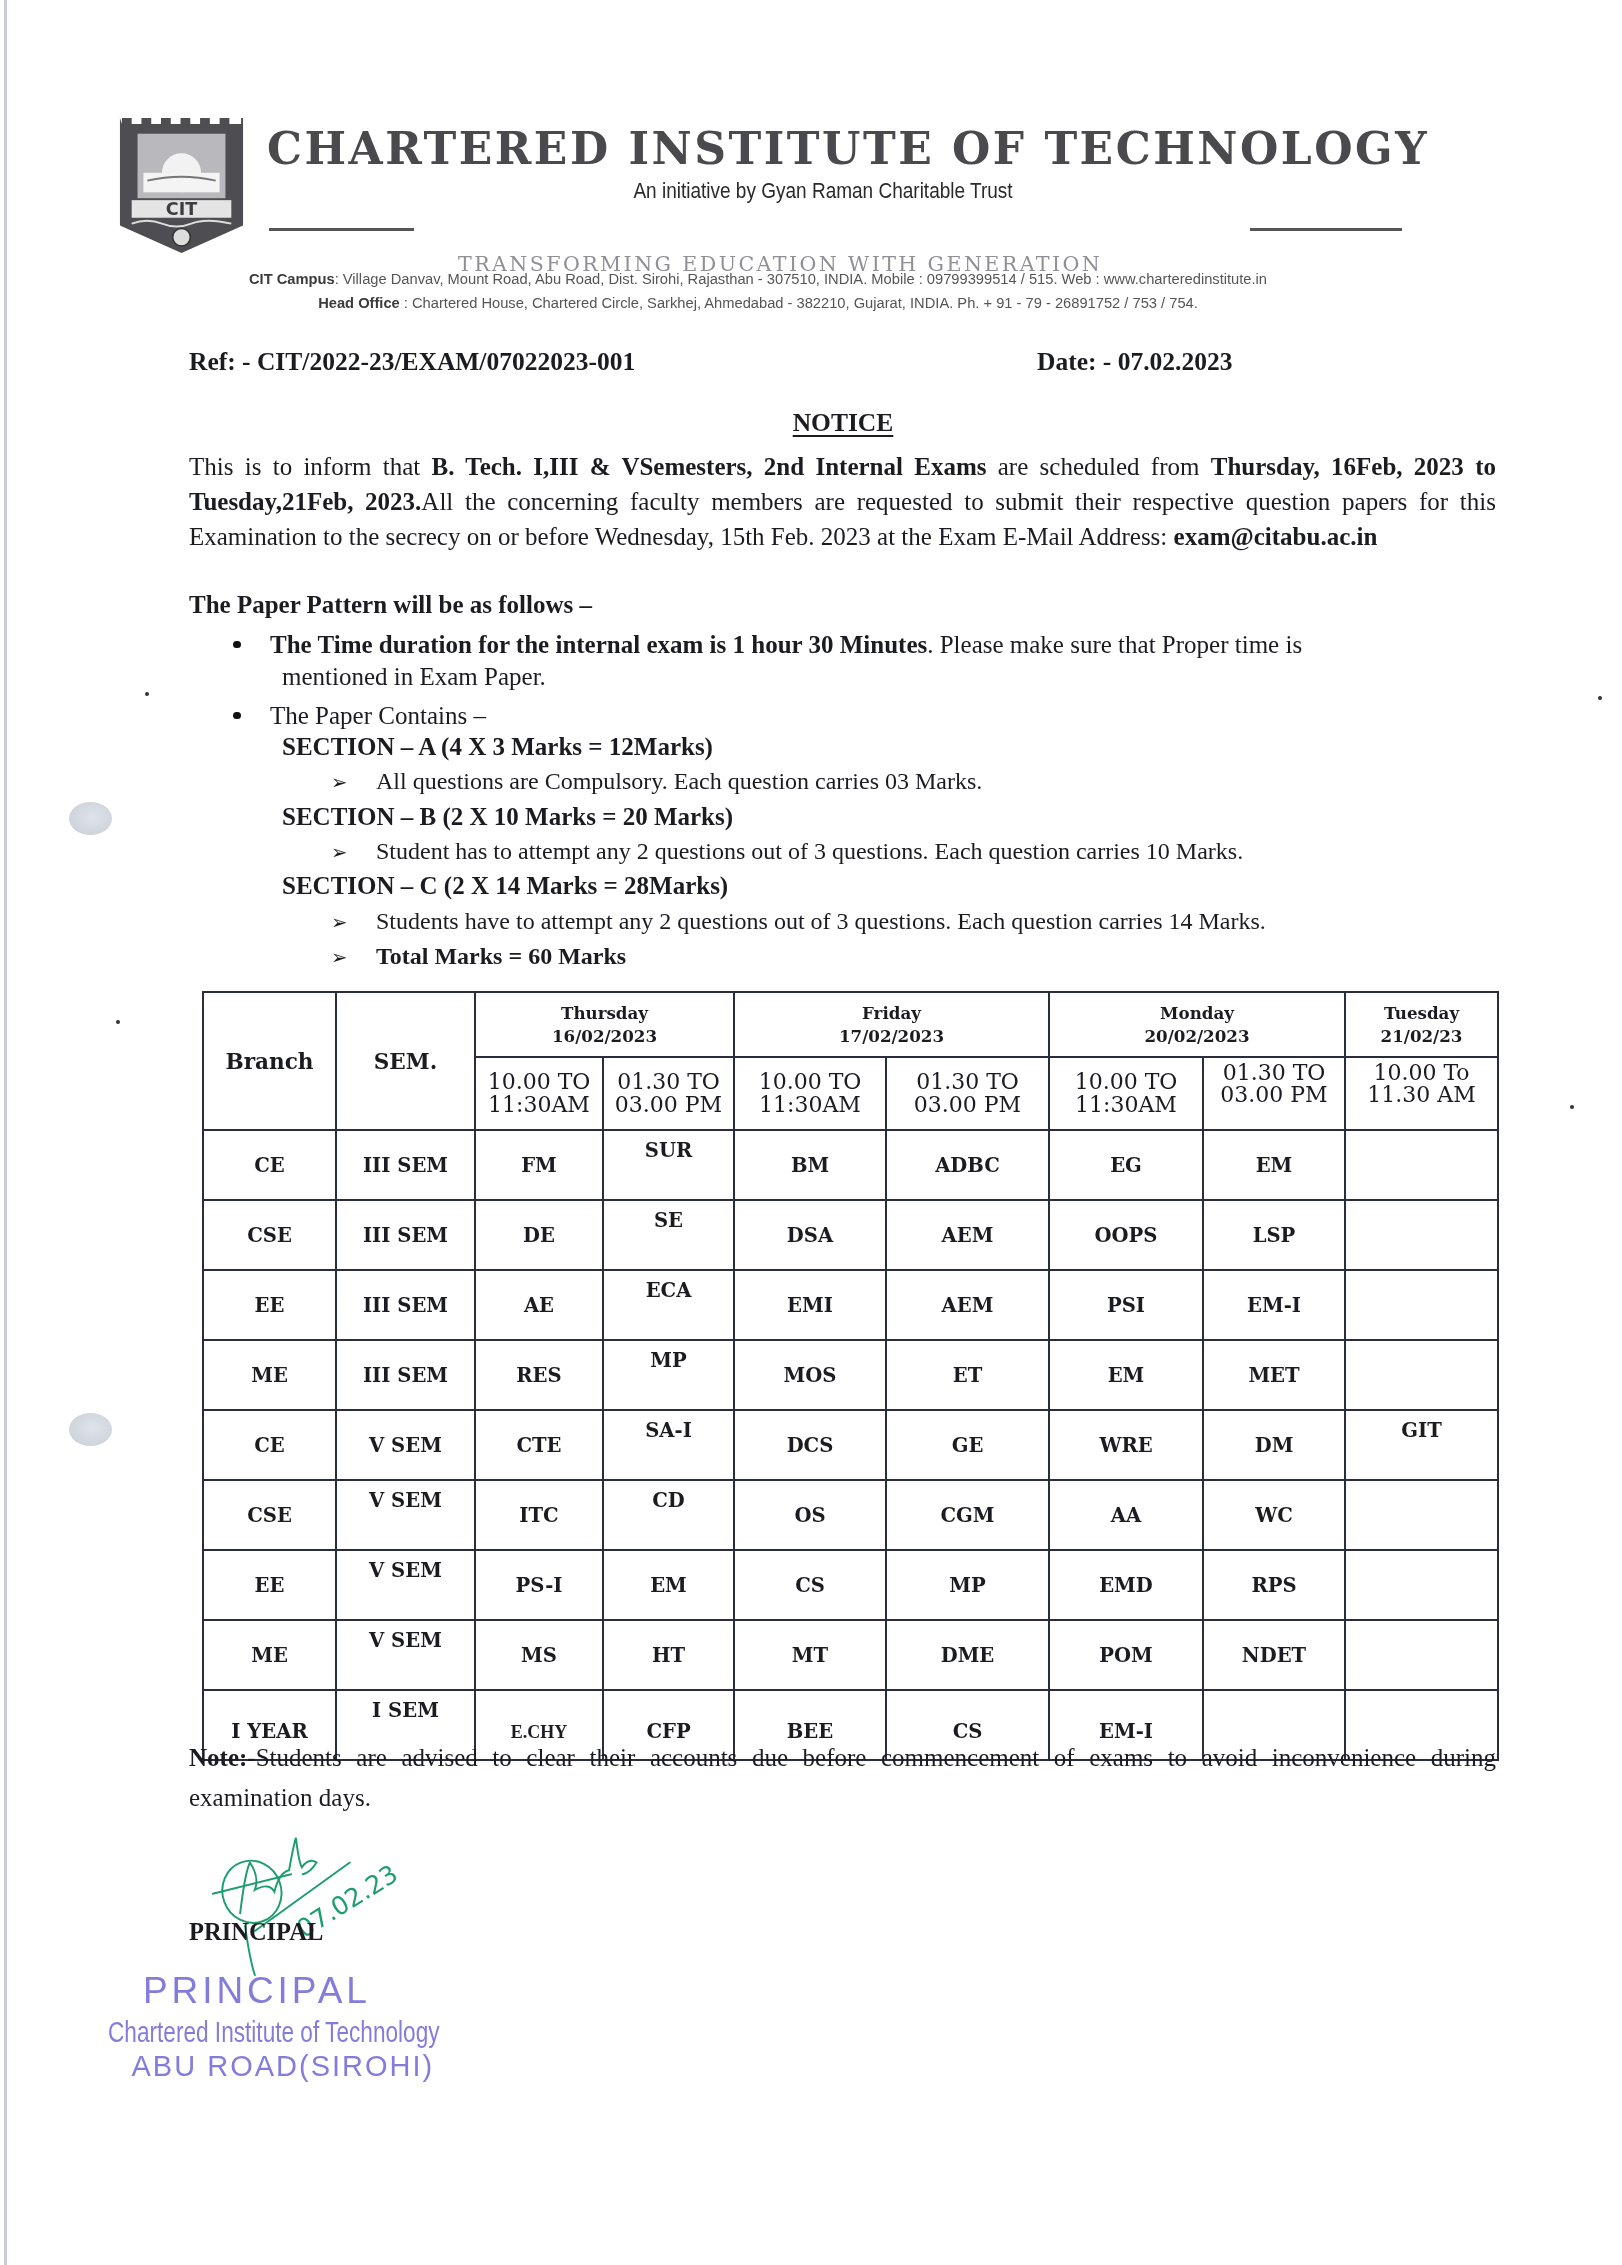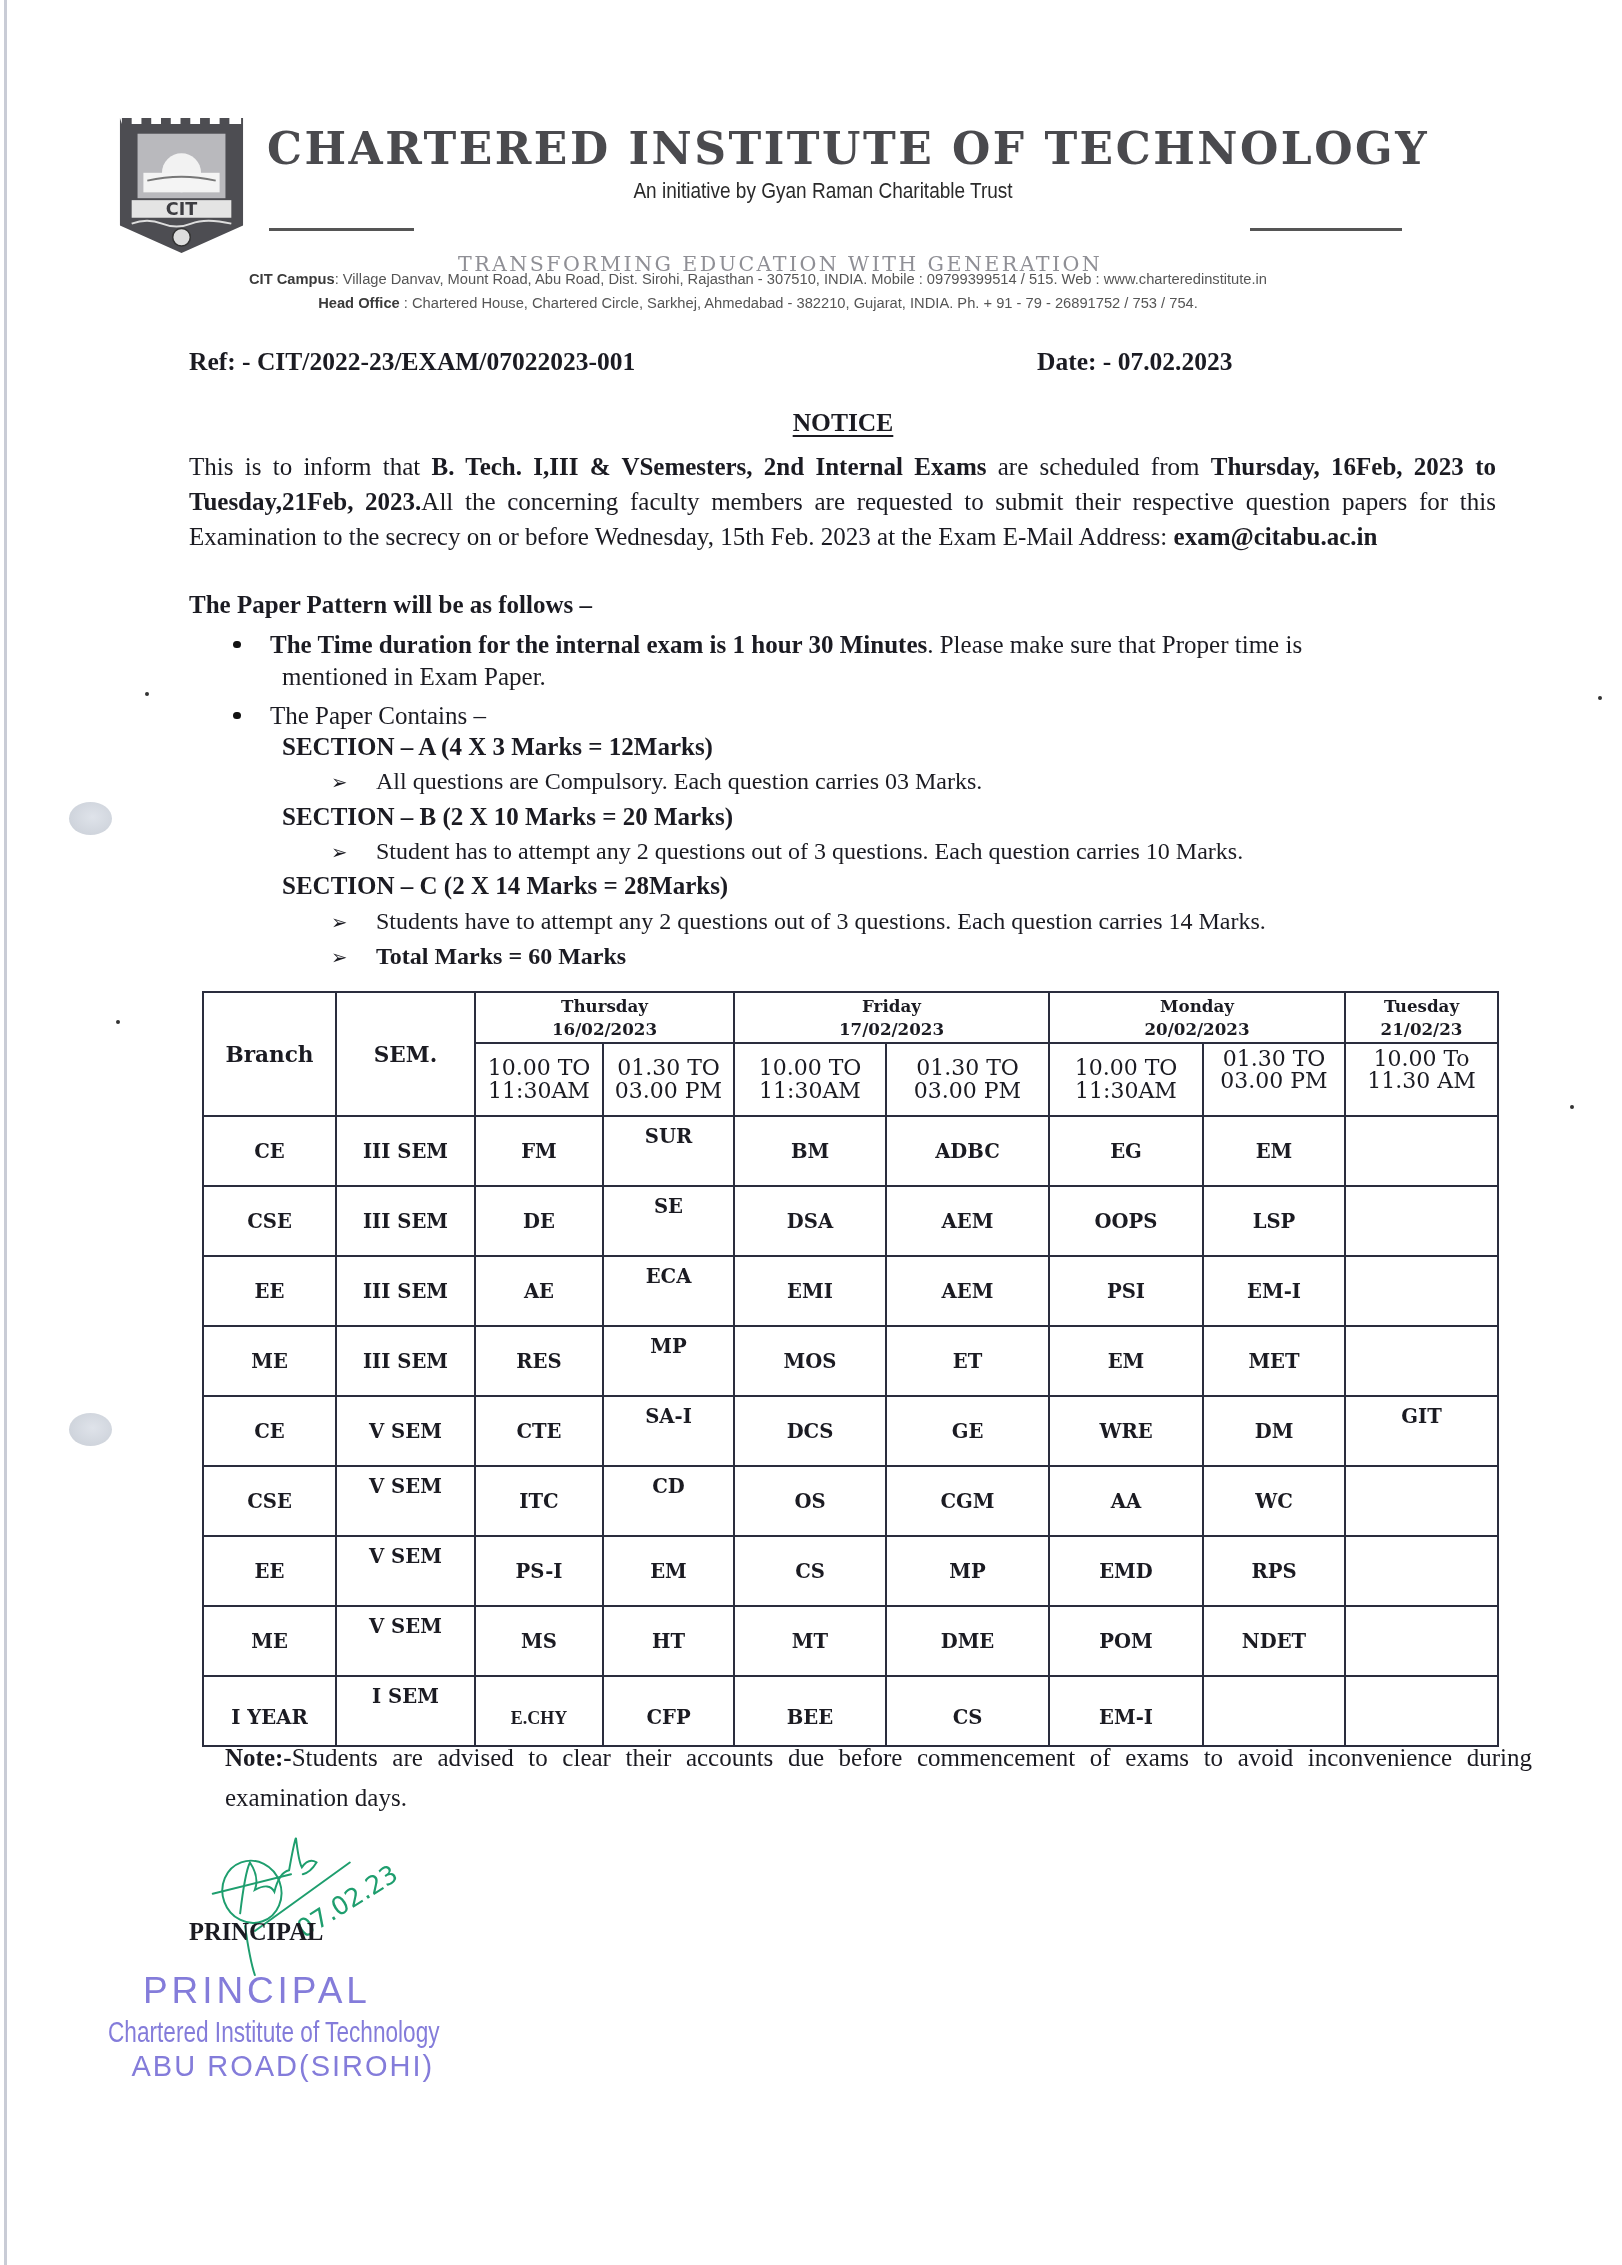--- a/index.html
+++ b/index.html
@@ -52,29 +52,29 @@
   .arrow-row { position: absolute; left: 331px; font-size: 24px; white-space: nowrap; }
   .arrow-row .arr { display: inline-block; width: 45px; font-family: "DejaVu Sans", sans-serif; font-size: 19.6px; }
   .aa { top: 768px; } .ab { top: 838px; } .ac { top: 908px; } .ad { top: 943px; font-weight: bold; }
 
   
   .tt { position: absolute; left: 202px; top: 991px; border-collapse: collapse; table-layout: fixed;
         font-family: "DejaVu Serif", serif; color: #1b1b22; }
   .tt td, .tt th { border: 2px solid #2a2d3d; text-align: center; padding: 0; }
   .tt th { font-weight: bold; }
   .h-branch { font-size: 21.6px; }
-  .h-day { font-size: 16.7px; line-height: 22.5px; height: 51px; padding-top: 2px; }
+  .h-day { font-size: 16.7px; line-height: 22.5px; height: 65px; padding-top: 2px; }
   .h-slot { font-size: 22px; font-weight: normal !important; line-height: 22.5px; height: 73px; }
   .h-slot.top { vertical-align: top; padding-top: 3.9px; }
   .tt tbody td { height: 70px; font-size: 19.6px; font-weight: bold; }
   .tt tbody td.top { vertical-align: top; padding-top: 7.8px; }
   .tt tbody td.lower { vertical-align: bottom; padding-bottom: 16px; }
   .tt tbody td.small { font-family: Liberation Serif, serif; font-size: 18px; }
 
-  .note { position: absolute; left: 189px; top: 1738px; width: 1307px; font-size: 25px; line-height: 40px; text-align: justify; text-align-last: left; margin-left: 36px; }
+  .note { position: absolute; left: 189px; top: 1738px; width: 1307px; font-size: 25px; line-height: 40px; text-align: justify; text-align-last: left; }
   .note b { font-weight: bold; }
 
   .signature { position: absolute; left: 201px; top: 1833px; width: 323px; height: 147px; }
   .principal { position: absolute; left: 189px; top: 1918px; font-weight: bold; font-size: 24.5px; }
 
   .stamp { position: absolute; left: 108px; top: 1970px; color: #6f66d4; font-family: "Liberation Sans", sans-serif; opacity: 0.85; }
   .stamp-1 { position: absolute; left: 35px; top: 0; font-size: 37px; letter-spacing: 3.9px; white-space: nowrap; }
   .stamp-2 { position: absolute; left: 0; top: 46px; font-size: 29px; transform: scaleX(0.78); transform-origin: left; white-space: nowrap; }
   .stamp-3 { position: absolute; left: 23.5px; top: 80px; font-size: 29px; letter-spacing: 2px; white-space: nowrap; }
 </style>

